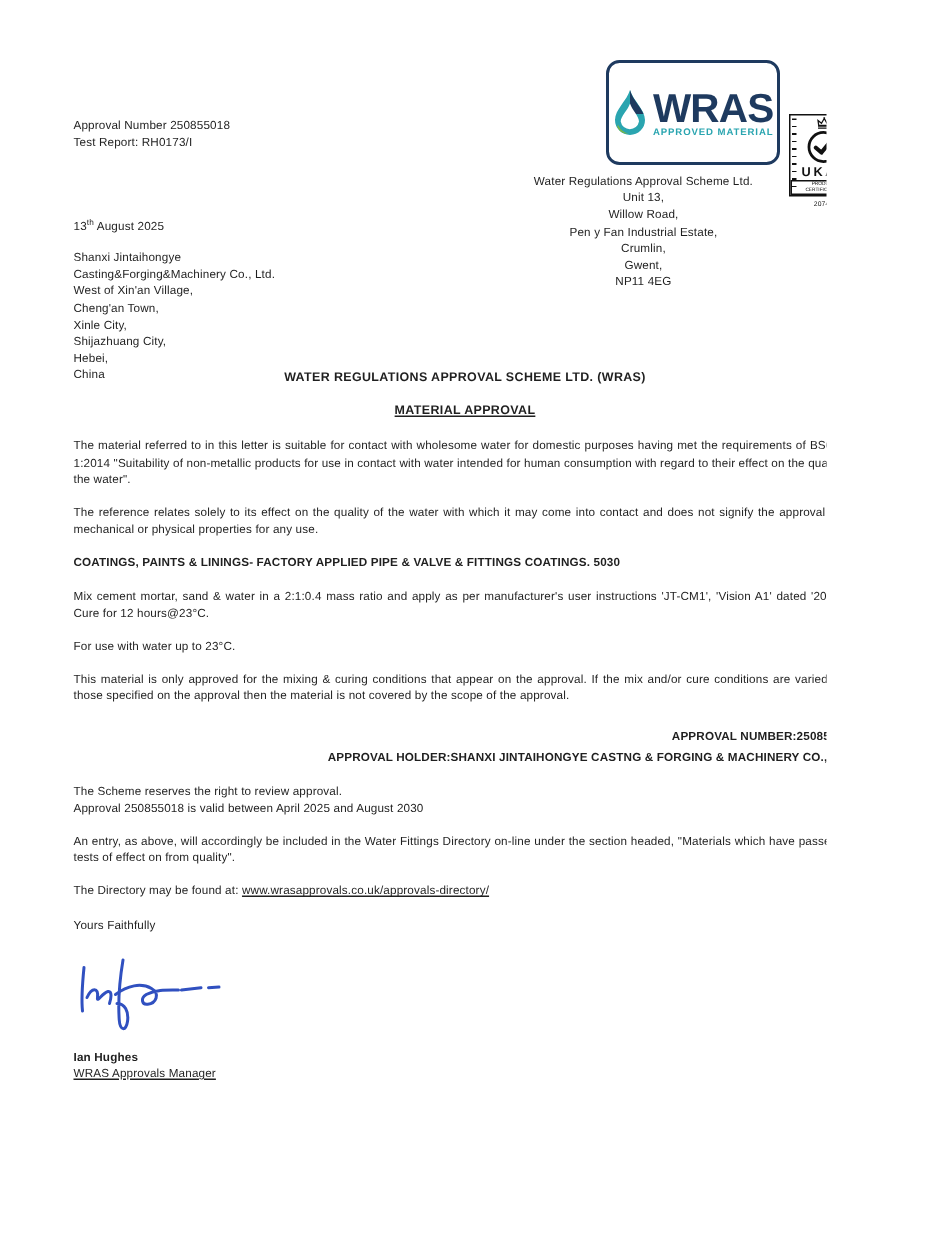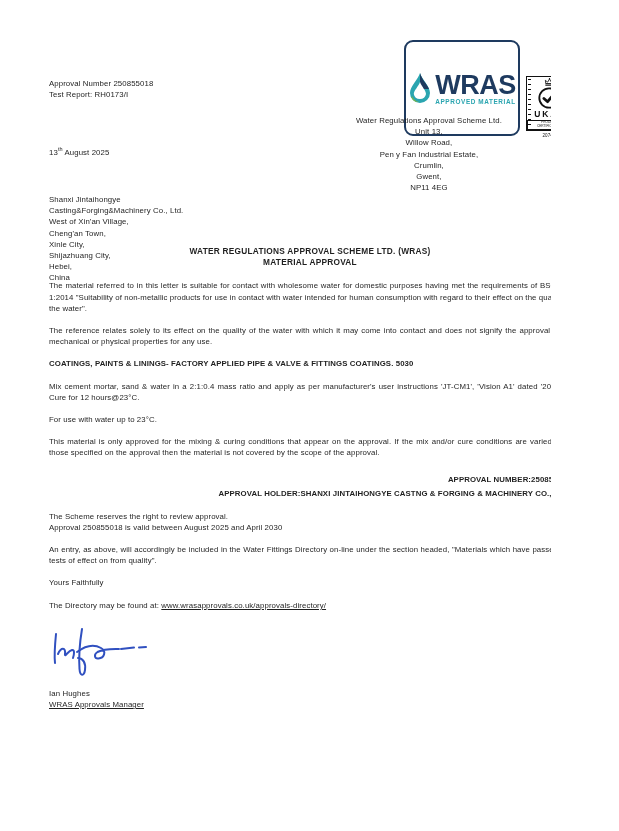--- a/index.html
+++ b/index.html
@@ -7,21 +7,21 @@
     position:relative;width:551px;height:831px;background:#fff;overflow:hidden;
     font-family:"Liberation Sans", sans-serif;color:var(--text,#1f1f1f);
     font-size:7.8px;line-height:11.2px;letter-spacing:0.1px;
   }
   
   .ref-block{position:absolute;left:49px;top:78px;}
   
   .logo-group{position:absolute;left:404px;top:40px;display:flex;align-items:flex-start;}
   .wras-box{
     width:108px;height:56px;border:2.5px solid var(--navy,#1e3a5f);border-radius:9px;
-    background:#fff;display:flex;align-items:center;justify-content:center;gap:3px;padding:18px 2px;
+    background:#fff;display:flex;align-items:center;justify-content:center;gap:3px;padding:5px 2px;
   }
   .wras-texts{display:flex;flex-direction:column;align-items:center;}
   .wras-name{font-weight:bold;font-size:27px;line-height:26px;color:var(--navy,#1e3a5f);letter-spacing:-0.5px;}
   .wras-tag{font-weight:bold;font-size:6.4px;line-height:7px;color:var(--teal,#2aa5b0);letter-spacing:0.6px;white-space:nowrap;}
   .ukas-wrap{margin-left:4px;width:50px;display:flex;flex-direction:column;align-items:center;margin-top:36px;}
   .ukas-box{
     width:44px;height:52px;border:1.5px solid #111;background:#fff;
     display:flex;flex-direction:column;align-items:center;justify-content:flex-start;
     position:relative;padding-top:1px;
   }
@@ -30,34 +30,34 @@
   .ukas-ticks-l{left:1px;} .ukas-ticks-r{right:1px;}
   .ukas-name{font-weight:bold;font-size:8.5px;line-height:9px;letter-spacing:1.8px;color:#111;margin-left:2px;}
   .ukas-cert{border:0.8px solid #111;font-size:3.2px;line-height:3.6px;text-align:center;
     padding:0.5px 1.5px;margin-top:0.5px;color:#111;letter-spacing:0;}
   .ukas-number{font-size:4.5px;line-height:7px;color:#111;margin-top:1px;}
   
   .sender{position:absolute;right:49px;top:115px;text-align:center;}
   
   .date-line{position:absolute;left:49px;top:144px;}
   .date-line sup{font-size:5.5px;}
-  .recipient{position:absolute;left:49px;top:166px;margin-top:28px;}
+  .recipient{position:absolute;left:49px;top:166px;}
   
   .content{position:absolute;left:49px;top:246px;width:522px;}
   .title{text-align:center;font-weight:bold;font-size:8.3px;letter-spacing:0.25px;margin-bottom:12px;}
-  .title .t2{margin-top:0;}
+  .title .t2{text-decoration:underline;margin-top:11px;}
   .content p{margin:0 0 11px 0;text-align:justify;}
   .content p.nj{text-align:left;}
   .bold{font-weight:bold;}
   .kv{margin:14px 0 10px 0;text-align:right;}
   .kv .row{line-height:14px;font-weight:bold;}
   .kv .k{display:inline-block;width:98px;}
   .link{color:var(--text,#1f1f1f);text-decoration:underline;cursor:pointer;}
   .sig{display:block;margin:2px 0 6px 0;}
-  .signer-name{font-weight:normal;line-height:11.2px;margin-top:8px;}
+  .signer-name{font-weight:bold;line-height:11.2px;margin-top:8px;}
   .signer-role{font-weight:normal;text-decoration:underline;line-height:11.2px;}
   .drop-svg{flex:0 0 auto;}
 </style>
 </head>
 <body>
 
 <div class="page">
 
   <div class="ref-block">
     <div>Approval Number 250855018</div>
@@ -129,27 +129,27 @@
     <p class="bold nj">COATINGS, PAINTS &amp; LININGS- FACTORY APPLIED PIPE &amp; VALVE &amp; FITTINGS COATINGS. 5030</p>
     <p>Mix cement mortar, sand &amp; water in a 2:1:0.4 mass ratio and apply as per manufacturer's user instructions 'JT-CM1', 'Vision A1' dated '2024-7'. Cure for 12 hours@23°C.</p>
     <p class="nj">For use with water up to 23°C.</p>
     <p>This material is only approved for the mixing &amp; curing conditions that appear on the approval. If the mix and/or cure conditions are varied from those specified on the approval then the material is not covered by the scope of the approval.</p>
 
     <div class="kv">
       <div class="row"><span class="k">APPROVAL NUMBER:</span><span class="v">250855018</span></div>
       <div class="row"><span class="k">APPROVAL HOLDER:</span><span class="v">SHANXI JINTAIHONGYE CASTNG &amp; FORGING &amp; MACHINERY CO., LTD.</span></div>
     </div>
 
-    <p class="nj"><span>The Scheme reserves the right to review approval.</span><br><span>Approval 250855018 is valid between August 2025 and April 2030</span></p>
+    <p class="nj"><span>The Scheme reserves the right to review approval.</span><br><span>Approval 250855018 is valid between April 2025 and August 2030</span></p>
 
     <p>An entry, as above, will accordingly be included in the Water Fittings Directory on-line under the section headed, "Materials which have passed full tests of effect on from quality".</p>
 
+    <p class="nj"><span>The Directory may be found at: </span><a class="link">www.wrasapprovals.co.uk/approvals-directory/</a></p>
+
     <p class="nj">Yours Faithfully</p>
-
-    <p class="nj"><span>The Directory may be found at: </span><a class="link">www.wrasapprovals.co.uk/approvals-directory/</a></p>
 
     <svg class="sig" width="110" height="58" viewBox="0 0 110 58">
       <g fill="none" stroke="#3050c0" stroke-width="2" stroke-linecap="round">
         <path d="M7 12 C6 22 5 32 6 41"></path>
         <path d="M9 32 C12 25 17 25 16 32 C15.5 36 19 29 23 28 C26 27.5 25 33 24 36"></path>
         <path d="M33 7 C31 19 29.5 33 30.5 47 C31 54 35 55 36 48 C37 41 34 36 29 36"></path>
         <path d="M28 30 C36 24 45 22 52 26 C58 29.5 55 36 49.5 36.5 C45.5 37 44.5 32.5 48.5 30 C55 26.5 63 27 70 27"></path>
         <path d="M72 27 L85 25.5"></path>
         <path d="M90 25.5 L97 25"></path>
       </g>

